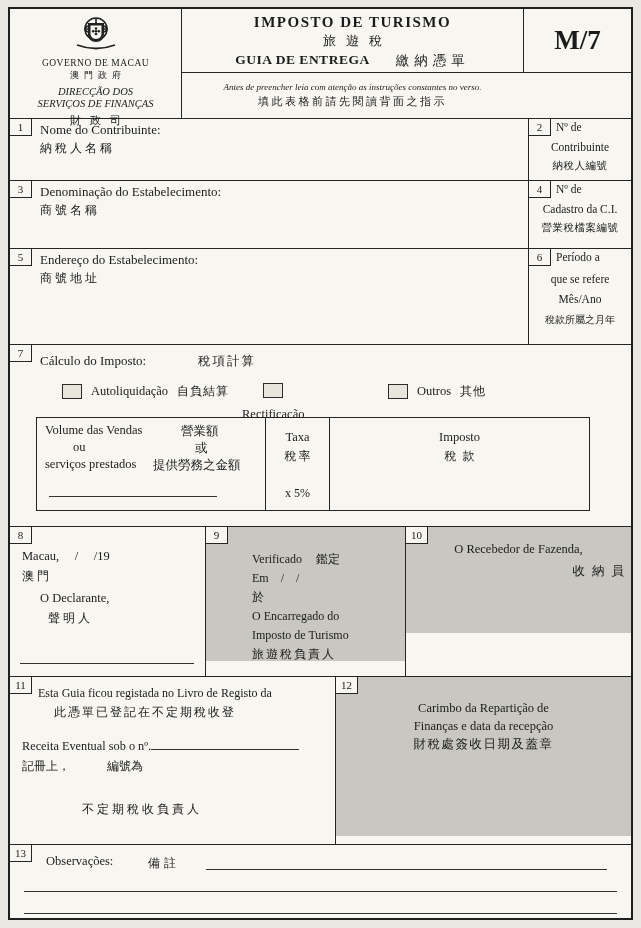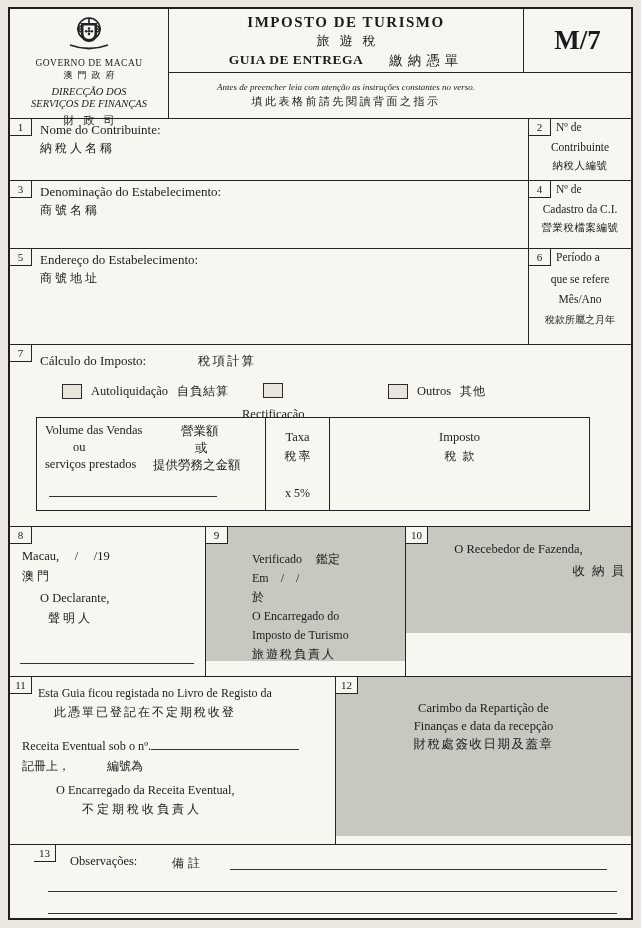--- a/index.html
+++ b/index.html
@@ -15,21 +15,21 @@
     width:625px; height:913px;
     background:#f7f6f0;
     border:2px solid #1f1f1f;
     display:flex; flex-direction:column;
   }
   .row { position:relative; display:flex; border-bottom:1.5px solid #242424; }
   .row:last-child { border-bottom:none; }
 
   
   .hdr { height:110px; }
-  .hdr-left { width:159px; border-right:1.5px solid #242424; display:flex; flex-direction:column; align-items:center; padding-top:3px; }
+  .hdr-left { width:172px; border-right:1.5px solid #242424; display:flex; flex-direction:column; align-items:center; padding-top:3px; }
   .gov-pt { font-size:9.5px; letter-spacing:.5px; margin-top:2px; }
   .gov-zh { font-size:9px; letter-spacing:5px; text-indent:5px; margin-top:1px; }
   .dept-pt { font-style:italic; font-size:10.5px; line-height:12px; }
   .dept-pt.first { margin-top:4px; }
   .dept-zh { font-size:11px; letter-spacing:9px; text-indent:9px; margin-top:3px; }
   .hdr-right { flex:1; display:flex; flex-direction:column; }
   .hdr-top { height:64px; display:flex; border-bottom:1.5px solid #242424; }
   .hdr-titles { flex:1; position:relative; }
   .t-pt { text-align:center; font-weight:bold; font-size:15px; letter-spacing:1.5px; margin-top:5px; }
   .t-zh { text-align:center; font-size:13px; letter-spacing:10px; text-indent:10px; margin-top:1px; }
@@ -56,21 +56,21 @@
   .cent { position:absolute; left:0; right:0; text-align:center; font-size:11.5px; }
   .fill-line { border-bottom:1.2px solid #333; }
 
   
   .row-a { height:62px; }
   .row-b { height:68px; }
   .row-c { height:96px; }
   .row-d { height:182px; }
   .row-e { height:150px; }
   .row-f { height:168px; }
-  .row-g { flex:1;margin-left:24px; }
+  .row-g { flex:1; }
 
   
   .s7-title-pt { position:absolute; left:30px; top:8px; font-size:13px; }
   .s7-title-zh { position:absolute; left:188px; top:8px; font-size:12.5px; letter-spacing:2px; }
   .cbi { position:absolute; top:38px; display:flex; align-items:center; gap:9px; font-size:12.5px; }
   .cbi .zh { letter-spacing:1px; font-size:12px; }
   .cb { width:20px; height:15px; border:1.2px solid #2a2a2a; background:#e7e5dc; display:inline-block; }
   .tbl { position:absolute; left:26px; top:72px; width:554px; height:94px; border:1.5px solid #242424; display:flex; background:#f7f6f0; }
   .tc1 { width:229px; border-right:1.5px solid #242424; position:relative; }
   .tc2 { width:64px; border-right:1.5px solid #242424; position:relative; }
@@ -304,21 +304,20 @@
       <div class="numbox">11</div>
       <div class="s11l1">Esta Guia ficou registada no Livro de Registo da</div>
       <div class="s11l2">此憑單已登記在不定期稅收登</div>
       <div class="s11l3">
         <span>Receita Eventual sob o nº.</span><span class="fill-inline"></span>
       </div>
       <div class="s11l4">
         <span>記冊上，</span>
         <span class="gap2">編號為</span>
       </div>
-      <div class="s11l5">O Encarregado da Receita Eventual,</div>
       <div class="s11l6">不定期稅收負責人</div>
     </div>
     <div class="sec12">
       <div class="shade12"></div>
       <div class="numbox">12</div>
       <div class="s12c">
         <div>Carimbo da Repartição de</div>
         <div>Finanças e data da recepção</div>
         <div class="zh">財稅處簽收日期及蓋章</div>
       </div>

